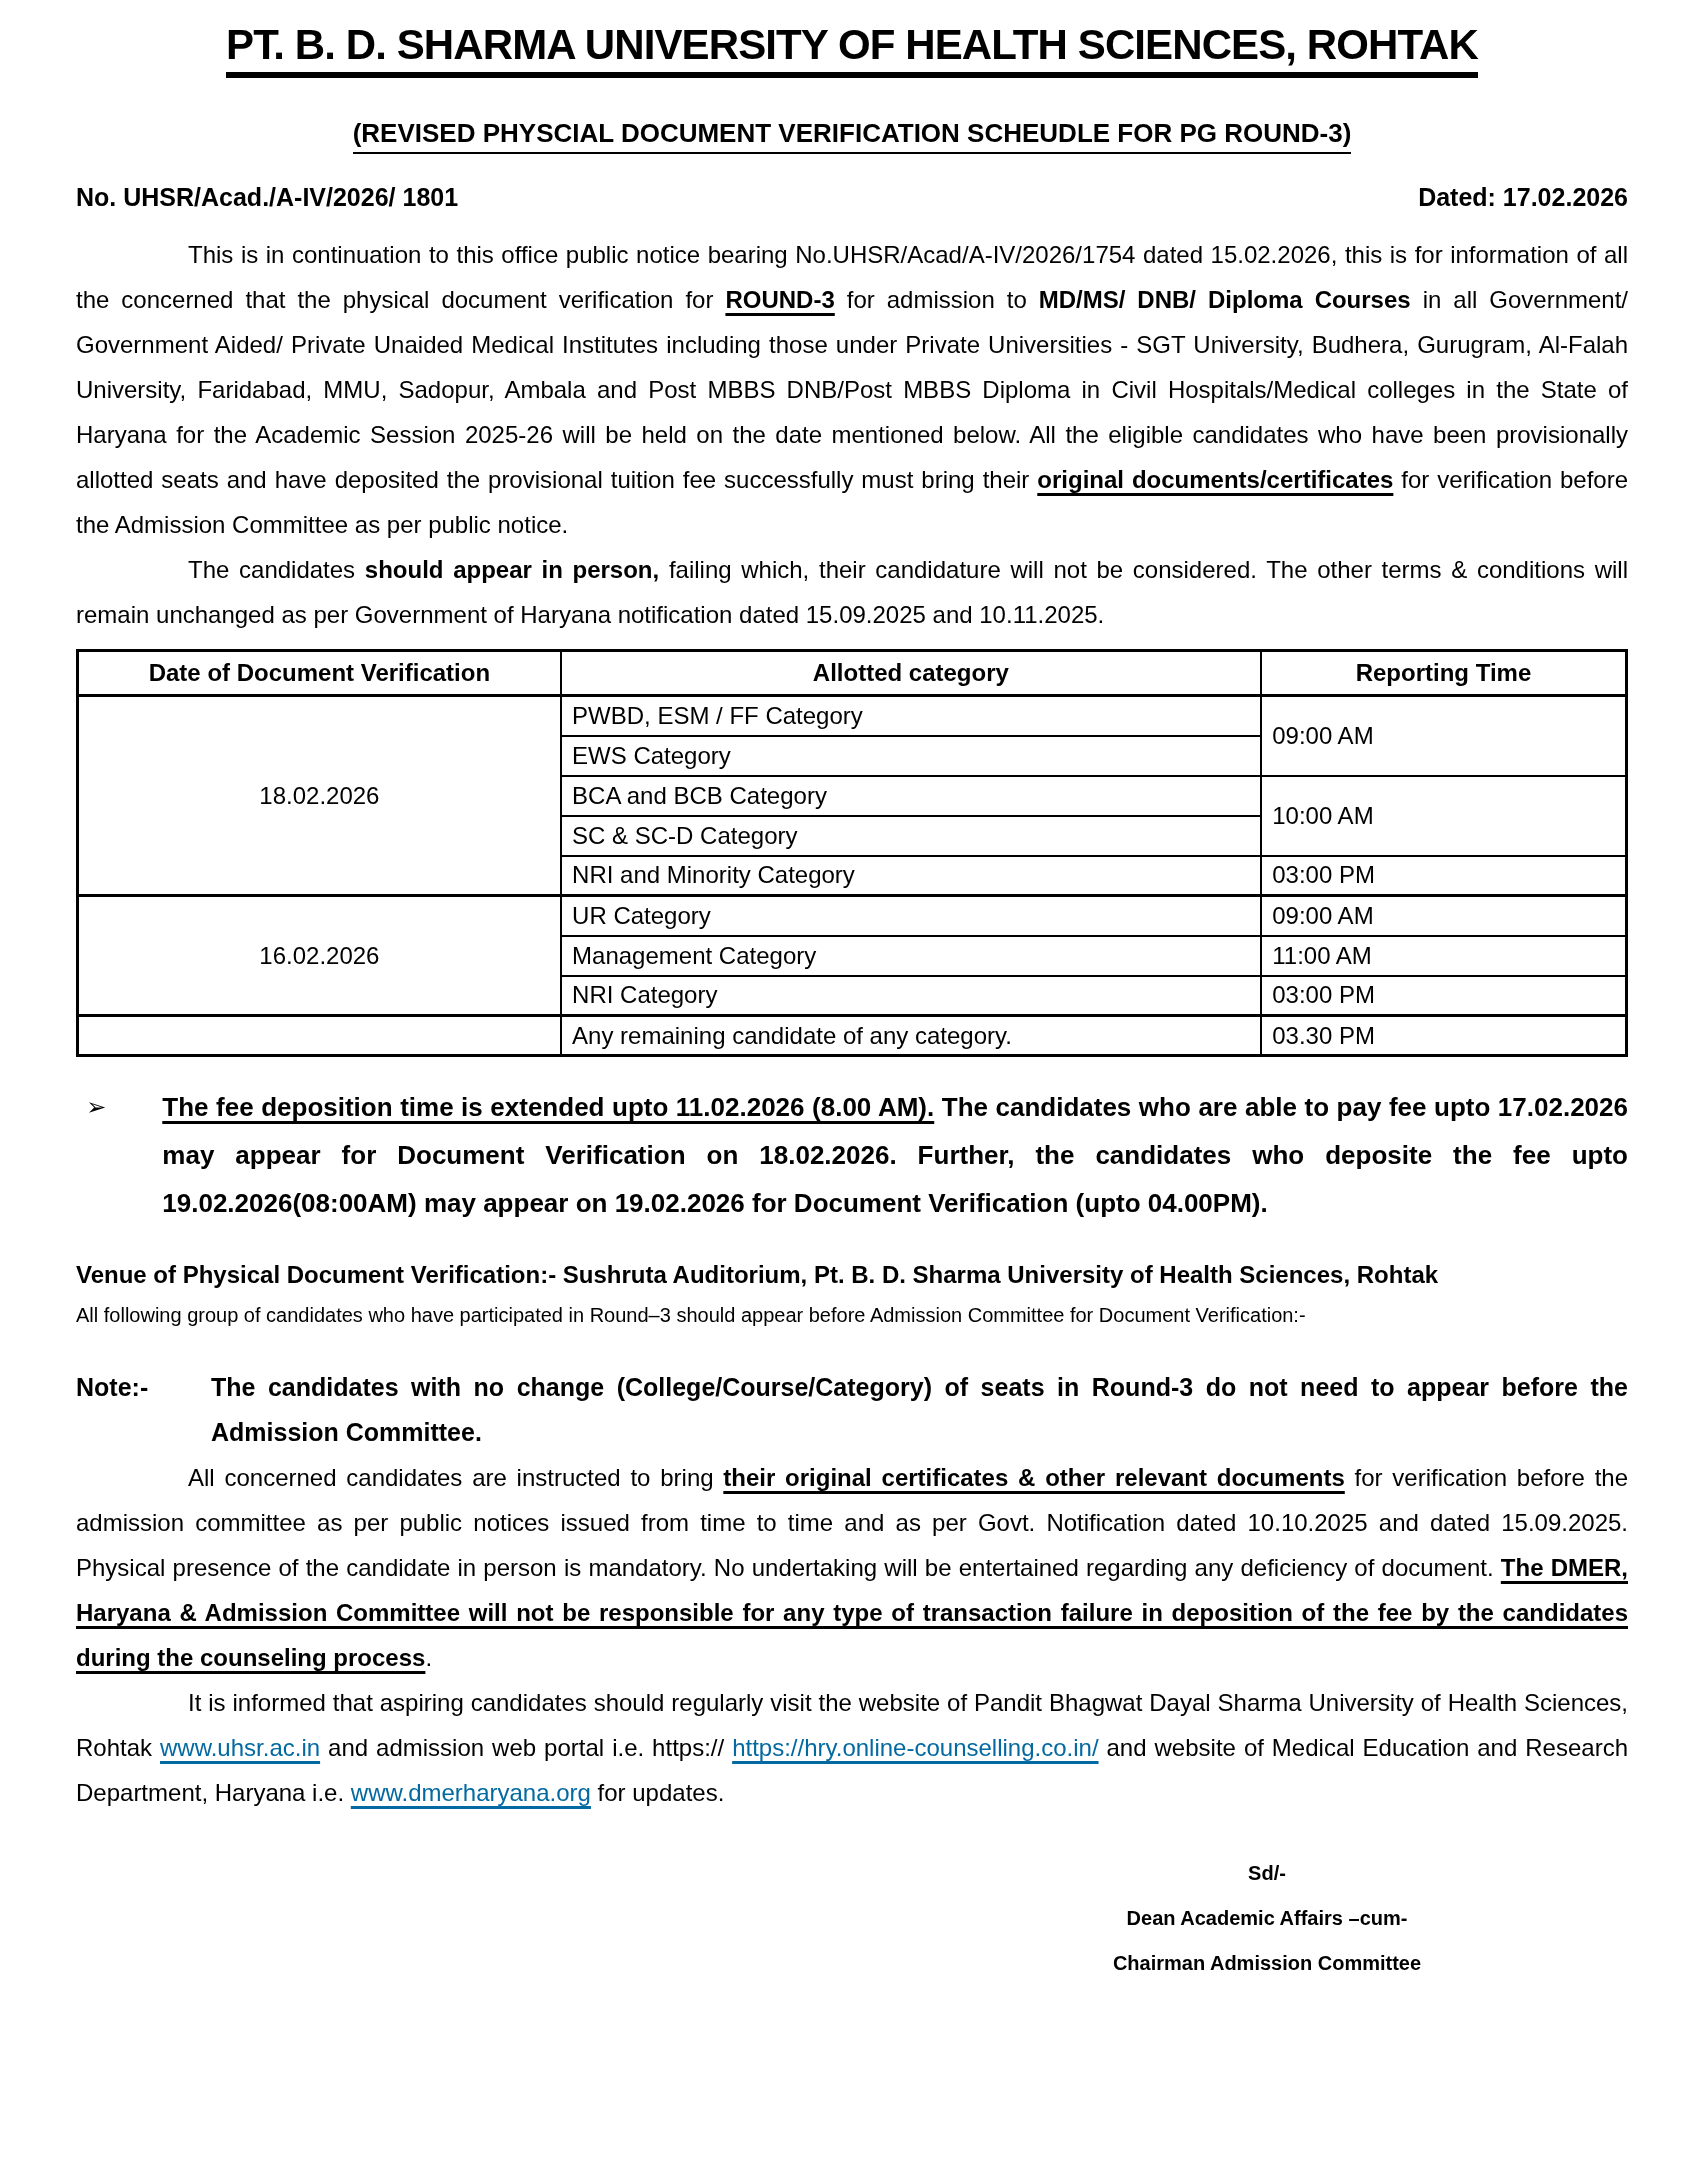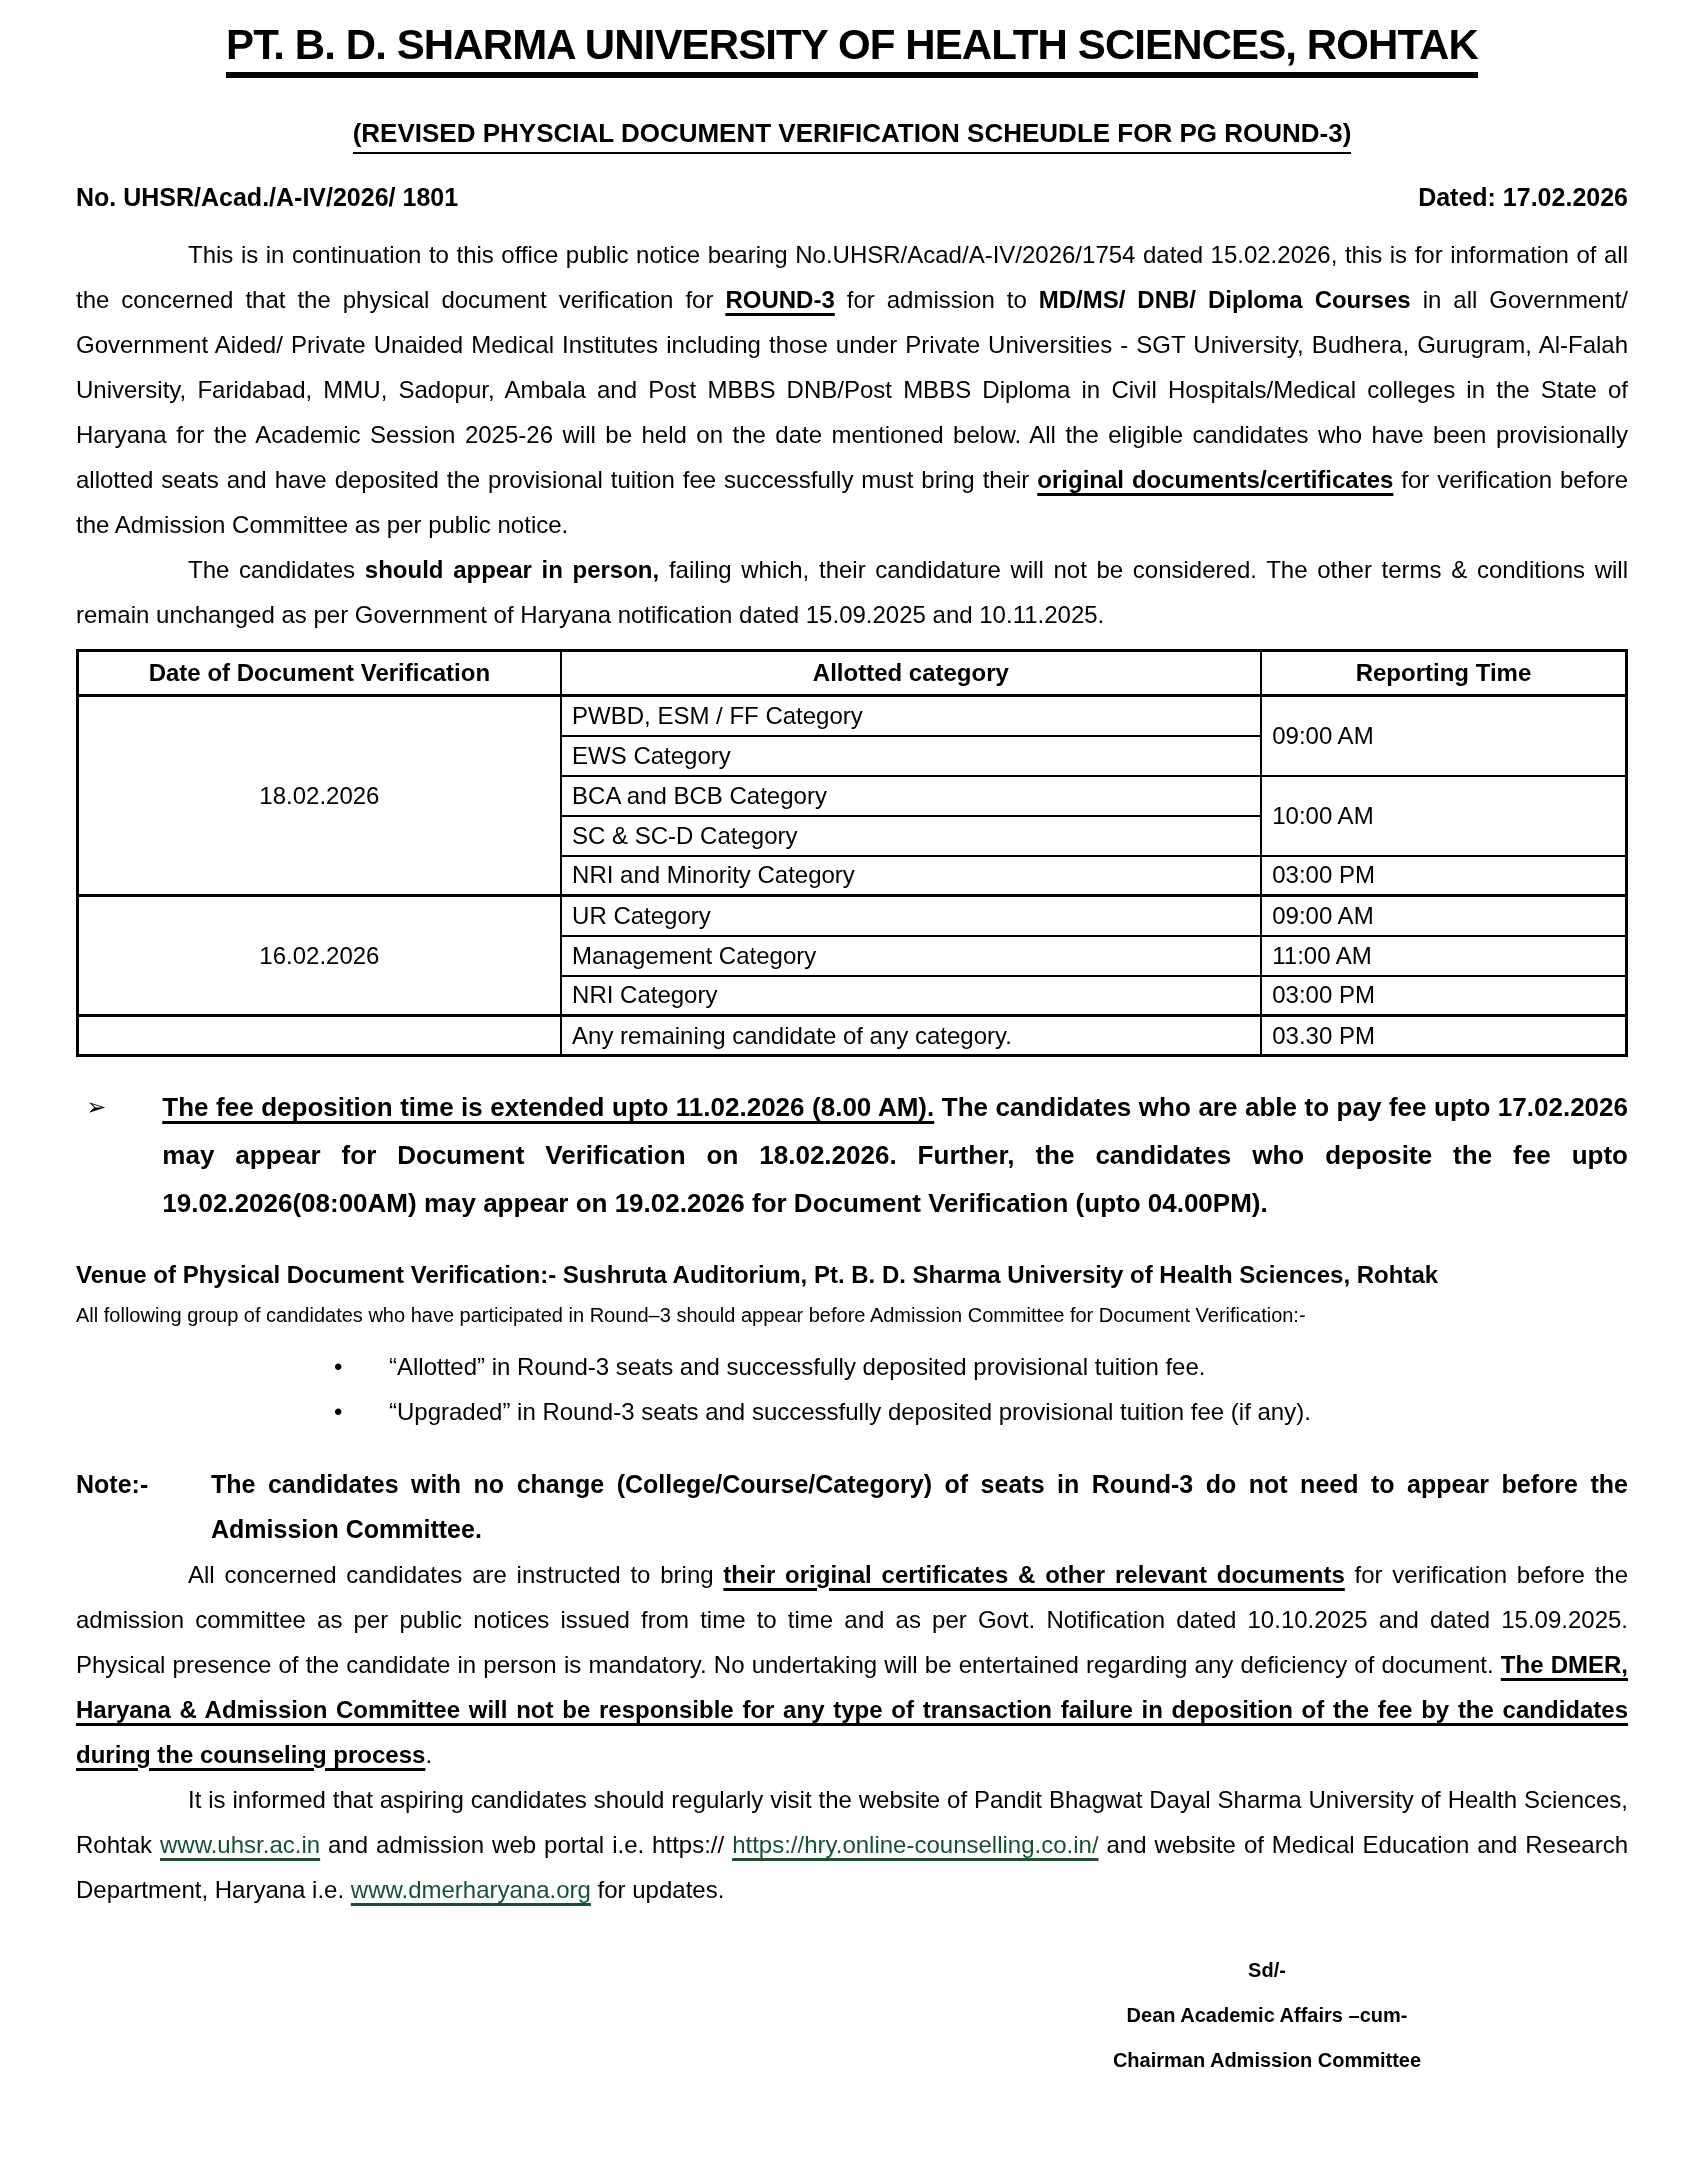--- a/index.html
+++ b/index.html
@@ -87,21 +87,21 @@
   ul.venue-list li .dot { display: inline-block; width: 55px; }
 
   
   .note-row { display: flex; margin-top: 27.5px; }
   .note-label { flex: 0 0 135px; font-size: 25px; font-weight: bold; line-height: 45px; }
   .note-row p { margin: 0; flex: 1; font-size: 25px; font-weight: bold; line-height: 45px; text-align: justify; }
 
   .mt26 { margin-top: 22.4px; }
   .mt48 { margin-top: 41px; }
 
-  a.doclink { color: #14532d; text-decoration: underline; text-decoration-thickness: 2.6px; text-underline-offset: 5.2px; cursor: pointer; }
+  a.doclink { color: #0369a1; text-decoration: underline; text-decoration-thickness: 2.6px; text-underline-offset: 5.2px; cursor: pointer; }
 
   
   .sig {
     margin-top: 36px;
     margin-left: 989px;
     width: 404px;
     text-align: center;
     font-size: 20px;
     font-weight: bold;
     line-height: 45px;
@@ -181,24 +181,20 @@
   </tbody>
     </table>
 
   <div class="fee-note">
     <span class="arrow">➢</span>
     <p><span class="u">The fee deposition time is extended upto 11.02.2026 (8.00 AM).</span><span> The candidates who are able to pay fee upto 17.02.2026 may appear for Document Verification on 18.02.2026. Further, the candidates who deposite the fee upto 19.02.2026(08:00AM) may appear on 19.02.2026 for Document Verification (upto 04.00PM).</span></p>
   </div>
 
   <div class="venue-heading">Venue of Physical Document Verification:- Sushruta Auditorium, Pt. B. D. Sharma University of Health Sciences, Rohtak</div>
   <p class="venue-intro">All following group of candidates who have participated in Round–3 should appear before Admission Committee for Document Verification:-</p>
-  <ul class="venue-list">
-    <li><span class="dot">•</span><span>“Allotted” in Round-3 seats and successfully deposited provisional tuition fee.</span></li>
-    <li><span class="dot">•</span><span>“Upgraded” in Round-3 seats and successfully deposited provisional tuition fee (if any).</span></li>
-  </ul>
 
   <div class="note-row">
     <span class="note-label">Note:-</span>
     <p>The candidates with no change (College/Course/Category) of seats in Round-3 do not need to appear before  the  Admission Committee.</p>
   </div>
 
   <p class="body indent mt26"><span>All concerned candidates are instructed to bring </span><span class="b u">their original certificates &amp; other relevant documents</span><span> for verification before the admission committee as per public notices issued from time to time and as per Govt. Notification dated 10.10.2025 and dated 15.09.2025. Physical presence of the candidate in person is mandatory. No undertaking will be entertained regarding any deficiency of document. </span><span class="b u">The DMER, Haryana &amp; Admission Committee will not be responsible for any type of transaction failure in deposition of the fee by the candidates during the counseling process</span><span>.</span></p>
 
   <p class="body indent mt48"><span>It is informed that aspiring candidates should regularly visit the website of Pandit Bhagwat Dayal Sharma University of Health Sciences, Rohtak </span><a class="doclink">www.uhsr.ac.in</a><span> and admission web portal i.e. https:// </span><a class="doclink">https://hry.online-counselling.co.in/</a><span> and website of Medical Education and Research Department, Haryana i.e. </span><a class="doclink">www.dmerharyana.org</a><span> for updates.</span></p>
 

